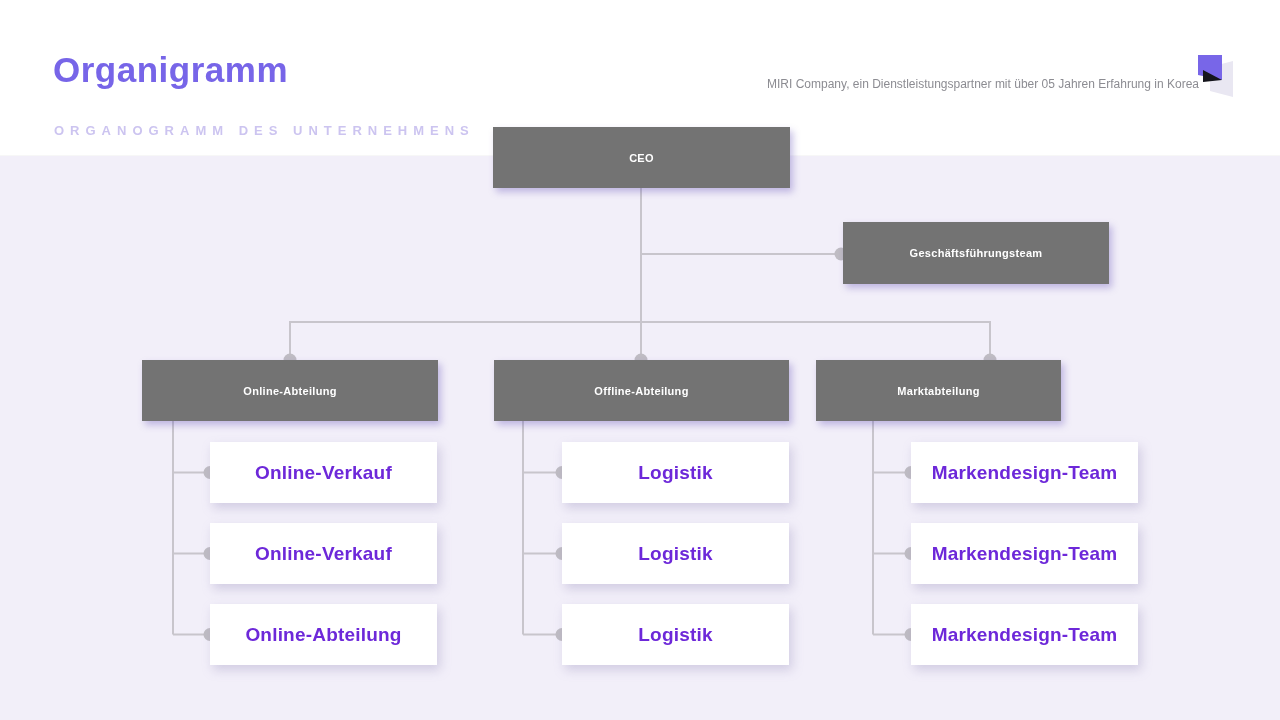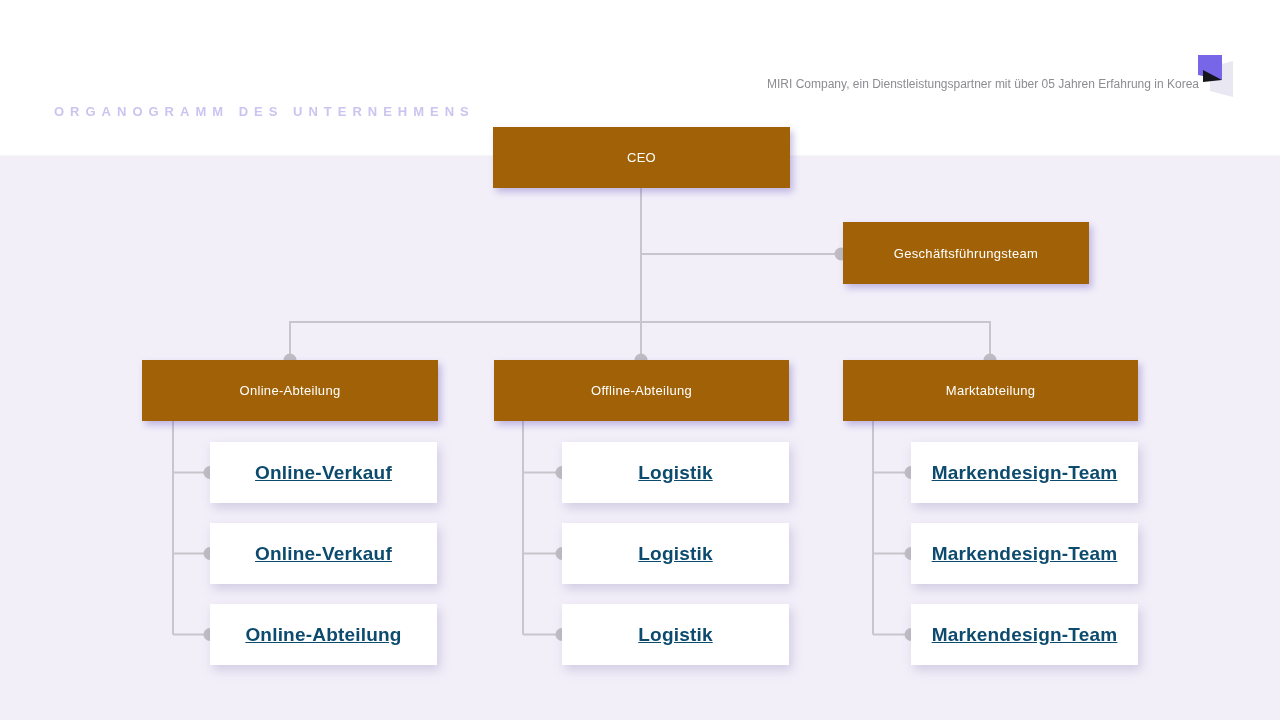--- a/index.html
+++ b/index.html
@@ -14,56 +14,56 @@
   
   .header{
     position:absolute;left:0;top:0;width:1280px;height:155px;
     background:#FFFFFF;border-bottom:1px solid rgba(0,0,0,0.03);
   }
   .title{
     position:absolute;left:53px;top:50px;margin:0;
     font-size:35px;font-weight:bold;color:#7765E8;letter-spacing:0.5px;
   }
   .subtitle{
-    position:absolute;left:54px;top:104px;
+    position:absolute;left:54px;top:123px;
     font-size:13px;font-weight:600;letter-spacing:6px;color:#CCC4F0;
   }
   .company-note{
     position:absolute;right:81px;top:77px;
     font-size:12px;color:#8C8C92;
   }
   .logo{position:absolute;left:1196px;top:52px;}
 
   
   .connectors{position:absolute;left:0;top:0;z-index:1;}
 
   
   .node{
     position:absolute;z-index:2;height:61px;
     display:flex;align-items:center;justify-content:center;
     text-align:center;
   }
   .pbox{
-    background:#a16207;color:#FFFFFF;
-    font-size:13px;font-weight:normal;letter-spacing:0.3px;
+    background:#737373;color:#FFFFFF;
+    font-size:11px;font-weight:bold;letter-spacing:0.3px;
     box-shadow:3px 4px 7px rgba(95,75,180,0.35);
   }
   .wbox{
-    background:#FFFFFF;color:#0c4a6e;
+    background:#FFFFFF;color:#6d28d9;
     font-size:19px;font-weight:bold;letter-spacing:0.2px;
     box-shadow:3px 5px 10px rgba(150,140,185,0.35);
-    text-decoration:underline;
   }
 </style>
 </head>
 <body>
 
 <div class="stage">
 
   <div class="header">
+    <h1 class="title">Organigramm</h1>
     <div class="subtitle">ORGANOGRAMM DES UNTERNEHMENS</div>
     <div class="company-note">MIRI Company, ein Dienstleistungspartner mit über 05 Jahren Erfahrung in Korea</div>
     <svg class="logo" width="40" height="50" viewBox="0 0 40 50">
       <polygon points="14,15 37,9 37,45 14,39" fill="#E9E7F2"></polygon>
       <polygon points="2,3 26,3 26,28 2,23" fill="#7866E8"></polygon>
       <polygon points="7,18 26,28 7,30" fill="#15151C"></polygon>
     </svg>
   </div>
 
   <svg class="connectors" width="1280" height="720" viewBox="0 0 1280 720">
@@ -87,25 +87,25 @@
       <circle cx="562" cy="553.5" r="6.5"></circle>
       <circle cx="562" cy="634.5" r="6.5"></circle>
       <circle cx="911" cy="472.5" r="6.5"></circle>
       <circle cx="911" cy="553.5" r="6.5"></circle>
       <circle cx="911" cy="634.5" r="6.5"></circle>
     </g>
   </svg>
 
   <div class="node pbox" style="left:493px;top:127px;width:297px;">CEO</div>
 
-  <div class="node pbox" style="left:843px;top:222px;width:246px;height:62px;">Geschäftsführungsteam</div>
+  <div class="node pbox" style="left:843px;top:222px;width:266px;height:62px;">Geschäftsführungsteam</div>
 
   <div class="node pbox" style="left:142px;top:360px;width:296px;">Online-Abteilung</div>
   <div class="node pbox" style="left:494px;top:360px;width:295px;text-align:center;">Offline-Abteilung</div>
-  <div class="node pbox" style="left:843px;top:360px;width:295px;">Marktabteilung</div>
+  <div class="node pbox" style="left:816px;top:360px;width:245px;">Marktabteilung</div>
 
   <div class="node wbox" style="left:210px;top:442px;width:227px;">Online-Verkauf</div>
   <div class="node wbox" style="left:210px;top:523px;width:227px;">Online-Verkauf</div>
   <div class="node wbox" style="left:210px;top:604px;width:227px;">Online-Abteilung</div>
 
   <div class="node wbox" style="left:562px;top:442px;width:227px;">Logistik</div>
   <div class="node wbox" style="left:562px;top:523px;width:227px;">Logistik</div>
   <div class="node wbox" style="left:562px;top:604px;width:227px;">Logistik</div>
 
   <div class="node wbox" style="left:911px;top:442px;width:227px;">Markendesign-Team</div>

